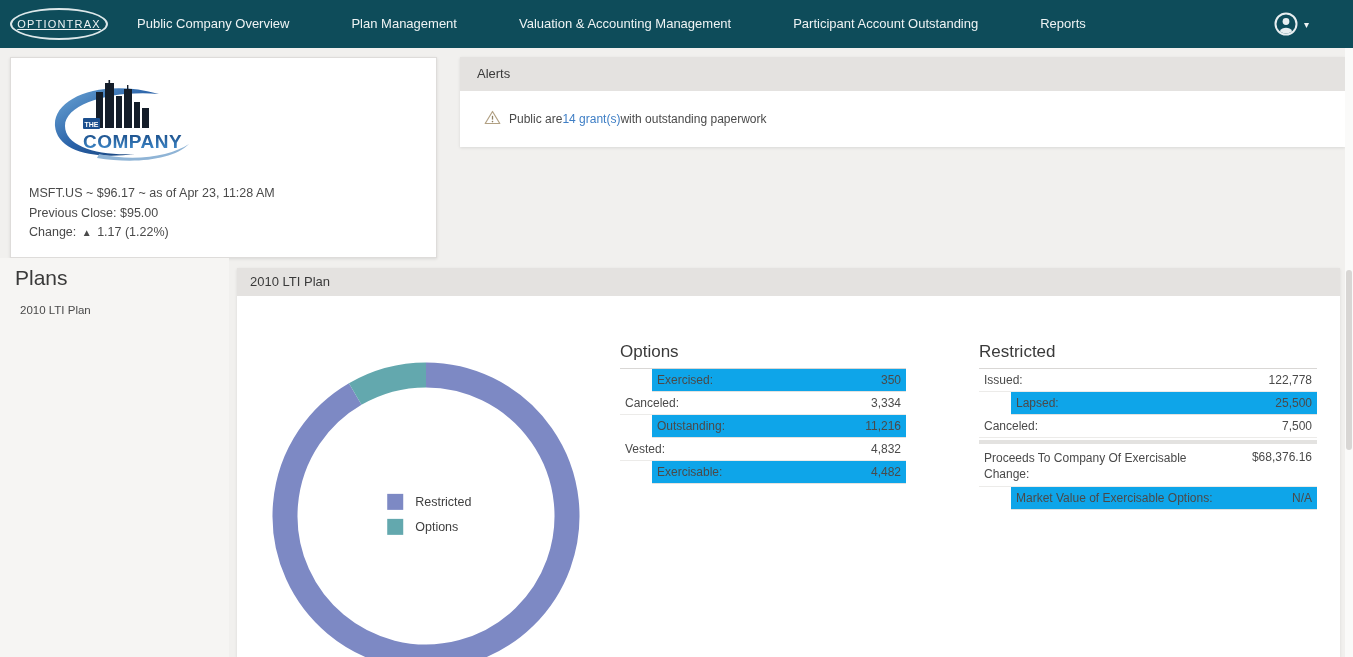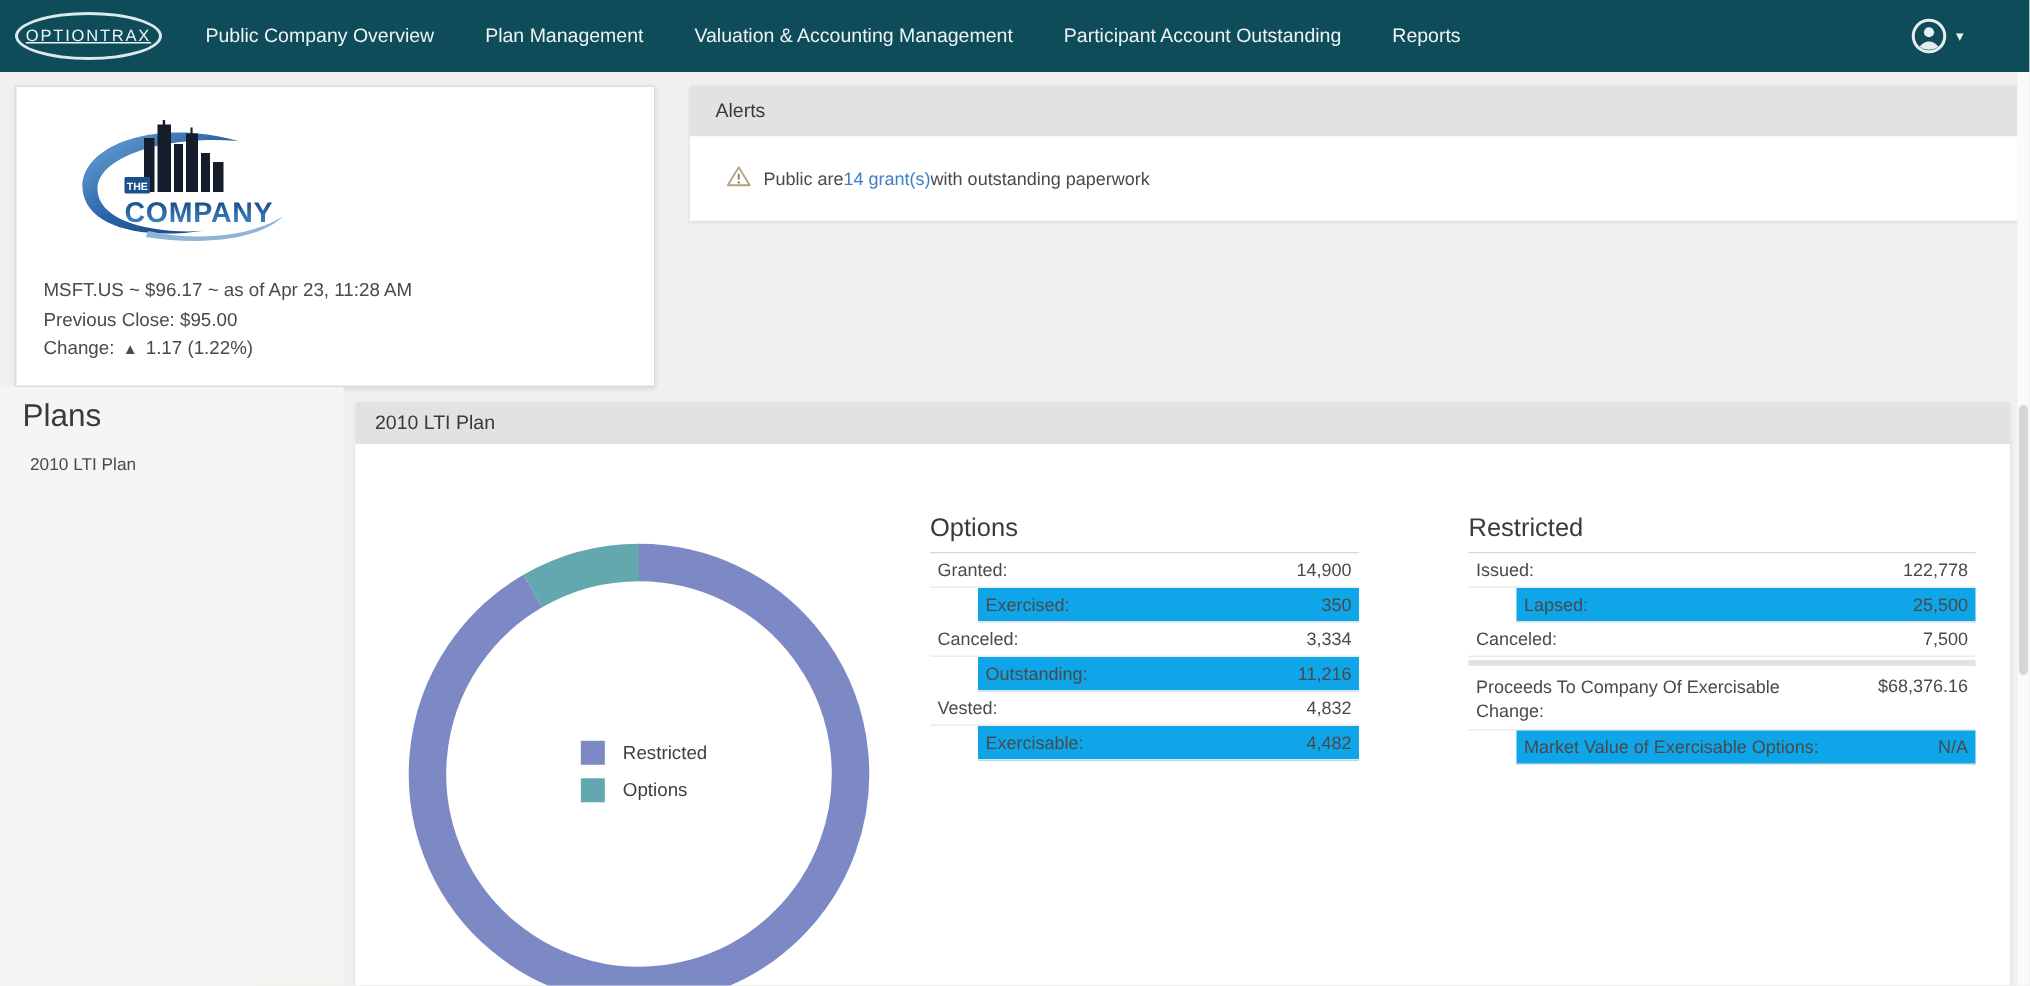--- a/index.html
+++ b/index.html
@@ -15,21 +15,21 @@
   .navbar {
     position:absolute; top:0; left:0; width:1353px; height:48px;
     background:#0e4c5a; display:flex; align-items:center;
   }
   .brand {
     margin-left:10px; width:98px; height:32px; flex:0 0 auto;
     border:2px solid #dde8ea; border-radius:50%;
     display:flex; align-items:center; justify-content:center;
     color:#eef4f5; font-size:11px; letter-spacing:1.2px; cursor:pointer;text-decoration:underline;
   }
-  .nav-menu { display:flex; align-items:flex-start; margin-left:12px; }
+  .nav-menu { display:flex; align-items:flex-start; margin-left:12px;gap:28px; }
   .nav-item {
     color:#eef3f4; font-size:13px; padding:0 17px; line-height:48px;
     white-space:nowrap; cursor:pointer;
   }
   .nav-user { margin-left:auto; margin-right:44px; display:flex; align-items:center; cursor:pointer; }
   .nav-user svg { display:block; }
   .caret { color:#eef3f4; font-size:10px; margin-left:5px; }
 
   
   .card {
@@ -212,24 +212,20 @@
             <span class="legend-swatch" style="background: rgb(99, 168, 174);"></span>
             <span class="legend-label">Options</span>
           </div>
         </div>
     </div>
 
     <div class="stat-table options">
       <div class="stat-title">Options</div>
       <div>
 
-          <div class="row">
-            <span class="row-label">Granted:</span>
-            <span class="row-value">14,900</span>
-          </div>
 
           <div class="row shaded">
             <span class="row-label">Exercised:</span>
             <span class="row-value">350</span>
           </div>
 
           <div class="row">
             <span class="row-label">Canceled:</span>
             <span class="row-value">3,334</span>
           </div>

